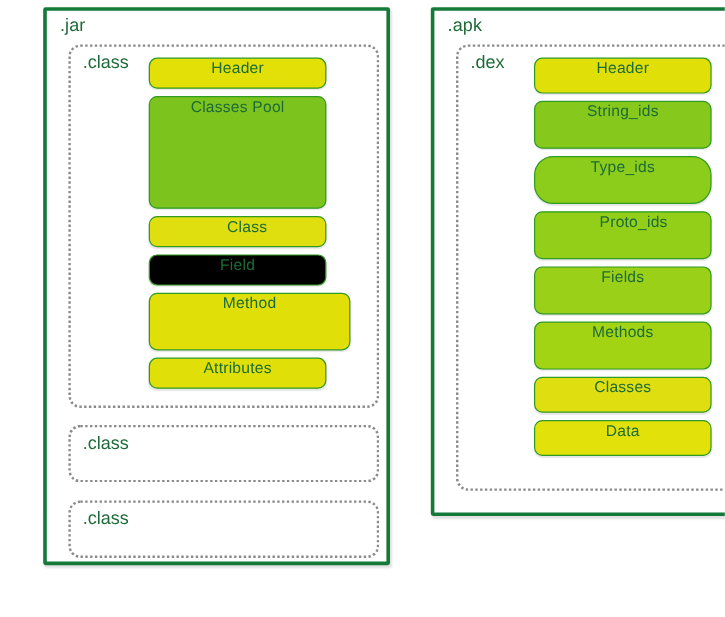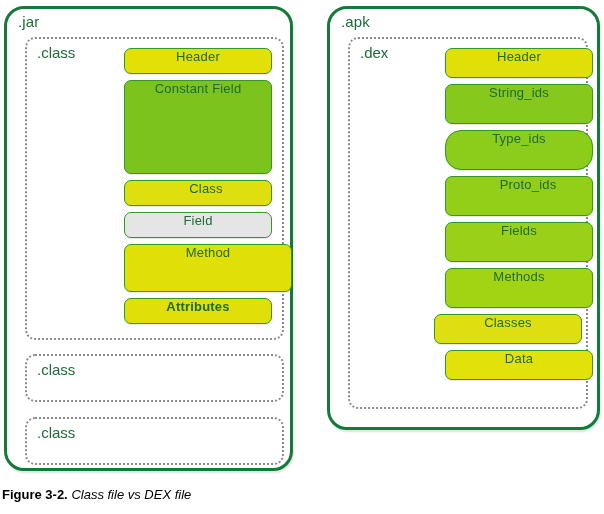--- a/index.html
+++ b/index.html
@@ -22,23 +22,24 @@
     top: 0;
     width: 604px;
     height: 514px;
   }
 
   
   .outer-box {
     position: absolute;
     box-sizing: border-box;
     border: 3px solid #157a39;
-    border-radius: 20px;
+    border-radius: 2px;
     background: #ffffff;
     box-shadow: 1px 2px 2px rgba(0,0,0,0.12);
+    margin-left: 32px;
   }
   #jar-box {
     left: 4px;
     top: 6px;
     width: 289px;
     height: 465px;
   }
   #apk-box {
     left: 327px;
     top: 6px;
@@ -142,58 +143,54 @@
     <div class="dotted-box" id="dex-box">
       <span class="dotted-label">.dex</span>
     </div>
   </div>
 
   <div id="sections-layer">
       <div class="section" style="left: 88px; top: 48px; width: 148px; height: 26px; background: rgb(227, 224, 8);">
         <span>Header</span>
       </div>
       <div class="section" style="left: 88px; top: 80px; width: 148px; height: 94px; background: rgb(125, 195, 30);">
-        <span>Constant Field</span>
+        <span>Classes Pool</span>
       </div>
       <div class="section" style="left: 88px; top: 180px; width: 148px; height: 26px; background: rgb(223, 223, 16); padding-left: 16px;">
         <span>Class</span>
       </div>
-      <div class="section" style="left: 88px; top: 212px; width: 148px; height: 26px; background: #e5e5e5;">
+      <div class="section" style="left: 88px; top: 212px; width: 148px; height: 26px; background: #000000;">
         <span>Field</span>
       </div>
       <div class="section" style="left: 88px; top: 244px; width: 168px; height: 48px; background: rgb(224, 224, 8);">
         <span>Method</span>
       </div>
-      <div class="section" style="left: 88px; top: 298px; width: 148px; height: 26px; background: rgb(224, 224, 8); font-weight: bold;">
+      <div class="section" style="left: 88px; top: 298px; width: 148px; height: 26px; background: rgb(224, 224, 8);">
         <span>Attributes</span>
       </div>
       <div class="section" style="left: 409px; top: 48px; width: 148px; height: 30px; background: rgb(224, 224, 8);">
         <span>Header</span>
       </div>
       <div class="section" style="left: 409px; top: 84px; width: 148px; height: 40px; background: rgb(134, 200, 28);">
         <span>String_ids</span>
       </div>
       <div class="section" style="left: 409px; top: 130px; width: 148px; height: 40px; background: rgb(140, 204, 26); border-radius: 16px;">
         <span>Type_ids</span>
       </div>
       <div class="section" style="left: 409px; top: 176px; width: 148px; height: 40px; background: rgb(147, 206, 24); padding-left: 18px;">
         <span>Proto_ids</span>
       </div>
       <div class="section" style="left: 409px; top: 222px; width: 148px; height: 40px; background: rgb(154, 208, 24);">
         <span>Fields</span>
       </div>
       <div class="section" style="left: 409px; top: 268px; width: 148px; height: 40px; background: rgb(162, 212, 20);">
         <span>Methods</span>
       </div>
-      <div class="section" style="left: 398px; top: 314px; width: 148px; height: 30px; background: rgb(222, 222, 16);">
+      <div class="section" style="left: 409px; top: 314px; width: 148px; height: 30px; background: rgb(222, 222, 16);">
         <span>Classes</span>
       </div>
       <div class="section" style="left: 409px; top: 350px; width: 148px; height: 30px; background: rgb(226, 226, 10);">
         <span>Data</span>
       </div>
     </div>
 
-  <div id="caption">
-    <span class="fig-num">Figure 3-2.</span>
-    <span class="fig-title">Class file vs DEX file</span>
-  </div>
 
 </div>
 
 </body></html>

